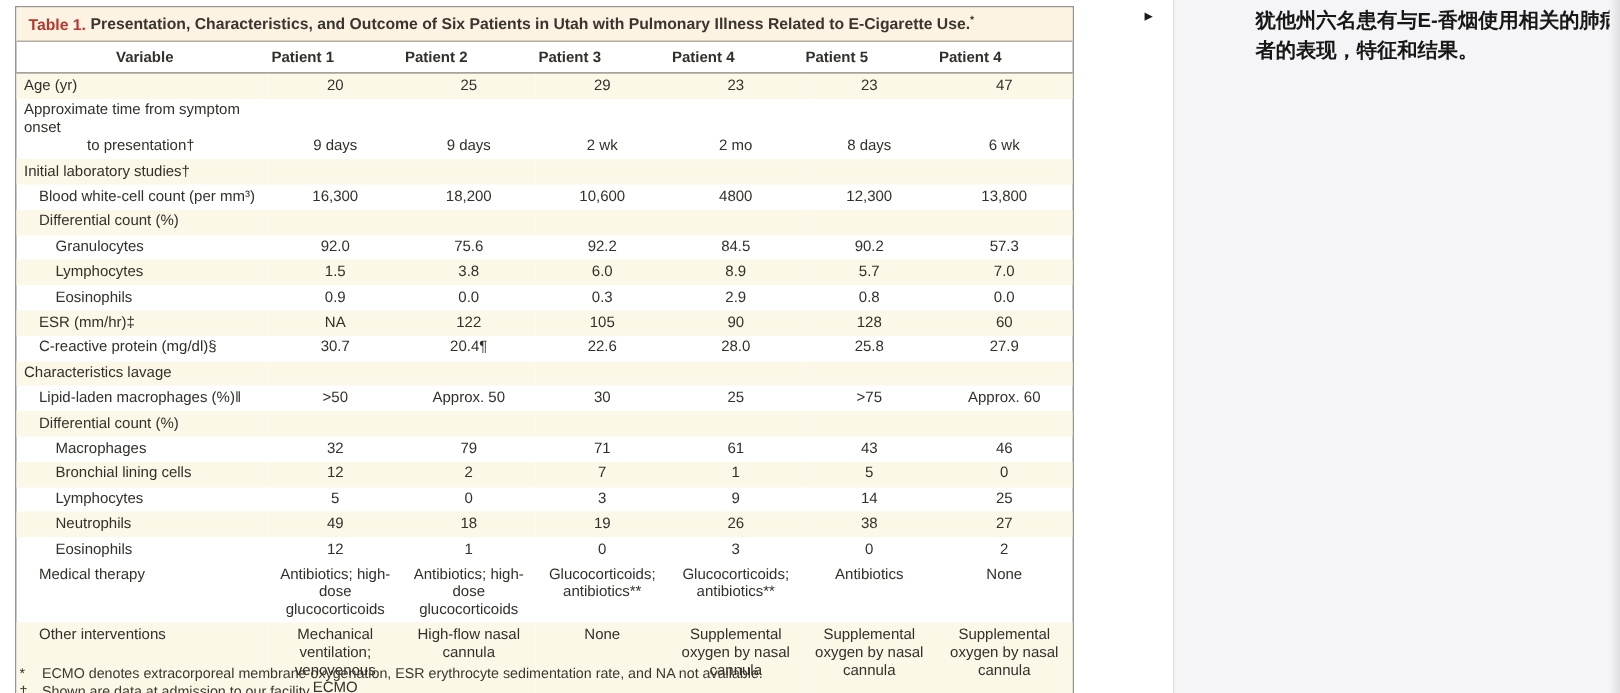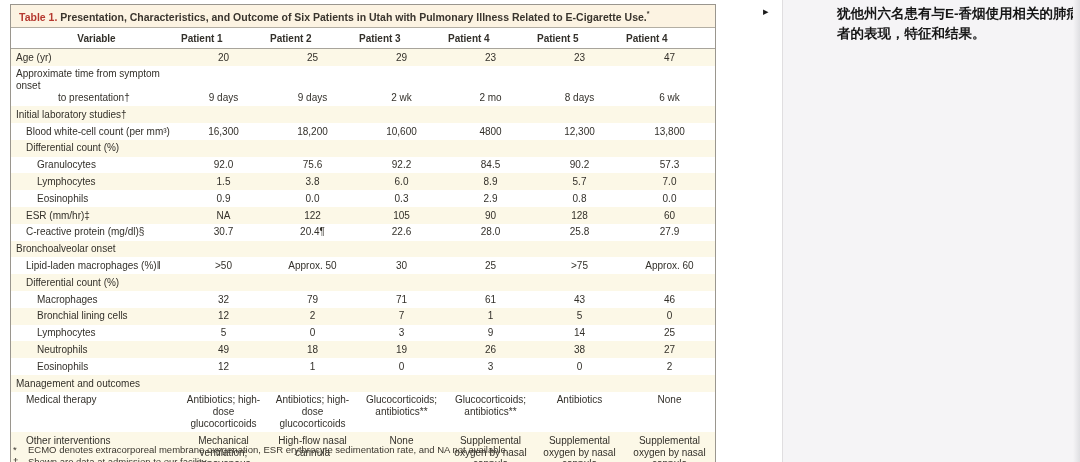--- a/index.html
+++ b/index.html
@@ -197,21 +197,21 @@
         <tr class="">
           <td class="lbl indent-1">C-reactive protein (mg/dl)§</td>
           <td class="val">30.7</td>
           <td class="val">20.4¶</td>
           <td class="val">22.6</td>
           <td class="val">28.0</td>
           <td class="val">25.8</td>
           <td class="val">27.9</td>
         </tr>
         <tr class="striped">
-          <td class="lbl indent-0">Bronchoalveolar onset</td>
+          <td class="lbl indent-0">Characteristics lavage</td>
           <td class="val"></td>
           <td class="val"></td>
           <td class="val"></td>
           <td class="val"></td>
           <td class="val"></td>
           <td class="val"></td>
         </tr>
         <tr class="">
           <td class="lbl indent-1">Lipid-laden macrophages (%)‖</td>
           <td class="val">&gt;50</td>
@@ -267,29 +267,20 @@
           <td class="val">27</td>
         </tr>
         <tr class="">
           <td class="lbl indent-2">Eosinophils</td>
           <td class="val">12</td>
           <td class="val">1</td>
           <td class="val">0</td>
           <td class="val">3</td>
           <td class="val">0</td>
           <td class="val">2</td>
-        </tr>
-        <tr class="striped">
-          <td class="lbl indent-0">Management and outcomes</td>
-          <td class="val"></td>
-          <td class="val"></td>
-          <td class="val"></td>
-          <td class="val"></td>
-          <td class="val"></td>
-          <td class="val"></td>
         </tr>
         <tr class="">
           <td class="lbl indent-1">Medical therapy</td>
           <td class="val">Antibiotics; high-dose glucocorticoids</td>
           <td class="val">Antibiotics; high-dose glucocorticoids</td>
           <td class="val">Glucocorticoids; antibiotics**</td>
           <td class="val">Glucocorticoids; antibiotics**</td>
           <td class="val">Antibiotics</td>
           <td class="val">None</td>
         </tr>

